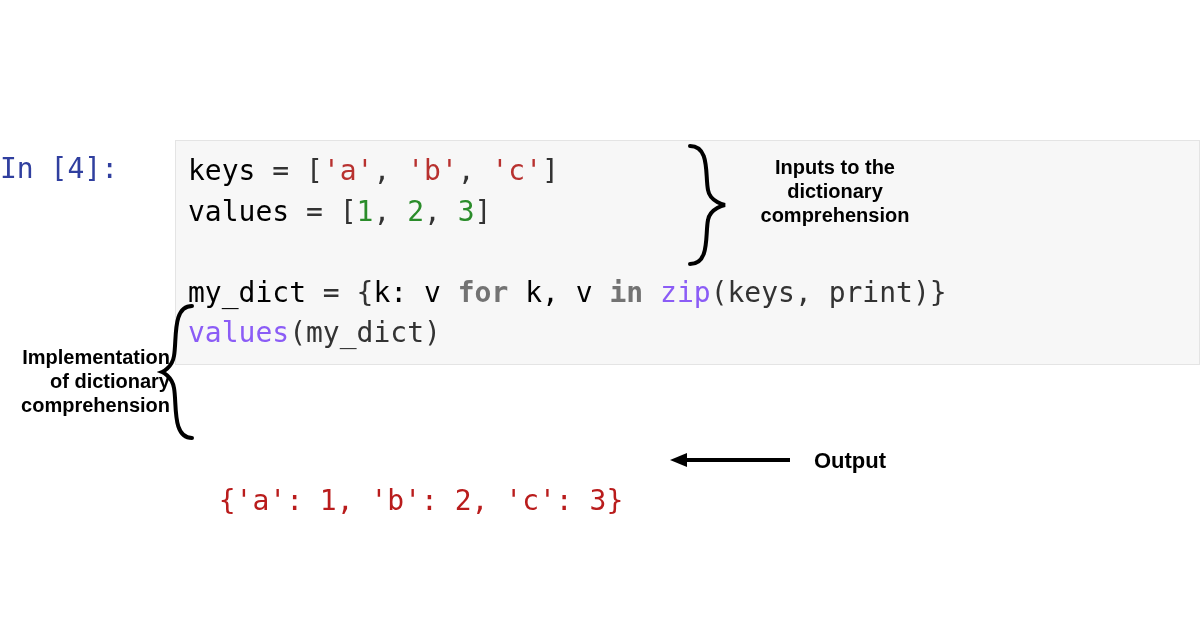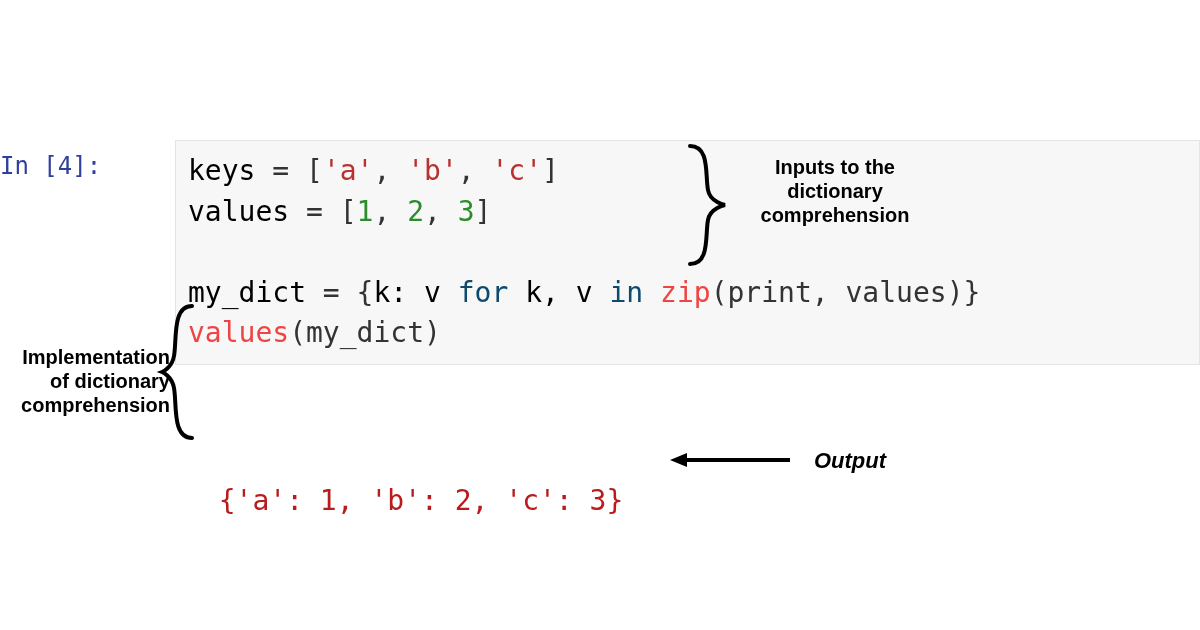--- a/index.html
+++ b/index.html
@@ -9,21 +9,21 @@
     height: 630px;
     font-family: "DejaVu Sans Mono", Consolas, monospace;
     background: #ffffff;
     position: relative;
     overflow: hidden;
   }
   .prompt {
     position: absolute;
     left: 0;
     top: 152px;
-    font-size: 24px;
+    font-size: 28px;
     color: #303F9F;
     font-family: "DejaVu Sans Mono", Consolas, monospace;
   }
 
   .code-cell {
     position: absolute;
     left: 175px;
     top: 140px;
     width: 1025px;
     background: #f7f7f7;
@@ -39,53 +39,53 @@
     left: 185px;
     top: 440px;
     font-size: 28px;
     line-height: 1.45;
     white-space: pre;
     color: #b91c1c;
   }
   
   .s  { color: #b8312f; }   
   .n  { color: #2a8c2a; }   
-  .k  { color: #0c4a6e; font-weight: normal; margin-top: 32px; } 
-  .b  { color: #ef4444; }   
+  .k  { color: #737373; font-weight: bold; margin-top: 32px; } 
+  .b  { color: #8b5cf6; }   
   .p  { color: #333; }      
   .id { color: #000000; }
 
   
   .label {
     position: absolute;
     font-family: Arial, Helvetica, sans-serif;
     font-weight: 700;
     font-size: 20px;
     color: #000;
     line-height: 1.2;
     text-align: center;
   }
   .label.inputs { left: 745px; top: 155px; width: 180px; }
   .label.impl   { left: 0;   top: 345px; width: 170px; text-align: right; }
-  .label.output { left: 800px; top: 448px; width: 100px; font-size: 22px; font-style: italic; }
+  .label.output { left: 800px; top: 448px; width: 100px; font-size: 22px; }
 
   
   svg.decor { position: absolute; overflow: visible; }
 </style>
 </head>
 <body>
 
 <div class="prompt">
   <span>In [4]:</span>
 </div>
 
 <div class="code-cell"><span class="id">keys</span><span class="p"> = </span><span class="p">[</span><span class="s">'a'</span><span class="p">, </span><span class="s">'b'</span><span class="p">, </span><span class="s">'c'</span><span class="p">]</span>
 <span class="id">values</span><span class="p"> = </span><span class="p">[</span><span class="n">1</span><span class="p">, </span><span class="n">2</span><span class="p">, </span><span class="n">3</span><span class="p">]</span>
 <span></span>
-<span class="id">my_dict</span><span class="p"> = </span><span class="p">{</span><span class="id">k: v </span><span class="k">for</span><span class="id"> k, v </span><span class="k">in</span><span class="p"> </span><span class="b">zip</span><span class="p">(print, values)}</span>
+<span class="id">my_dict</span><span class="p"> = </span><span class="p">{</span><span class="id">k: v </span><span class="k">for</span><span class="id"> k, v </span><span class="k">in</span><span class="p"> </span><span class="b">zip</span><span class="p">(keys, print)}</span>
 <span class="b">values</span><span class="p">(my_dict)</span></div>
 
 <div class="output-cell">
   <span>{'a': 1, 'b': 2, 'c': 3}</span>
 </div>
 
 <svg class="decor" style="left:680px; top:140px;" width="60" height="130">
   <path d="M10,6 C30,6 25,35 28,50 C30,62 45,65 45,65 C45,65 30,68 28,80 C25,95 30,124 10,124" fill="none" stroke="#000" stroke-width="4" stroke-linecap="round"></path>
 </svg>
 

